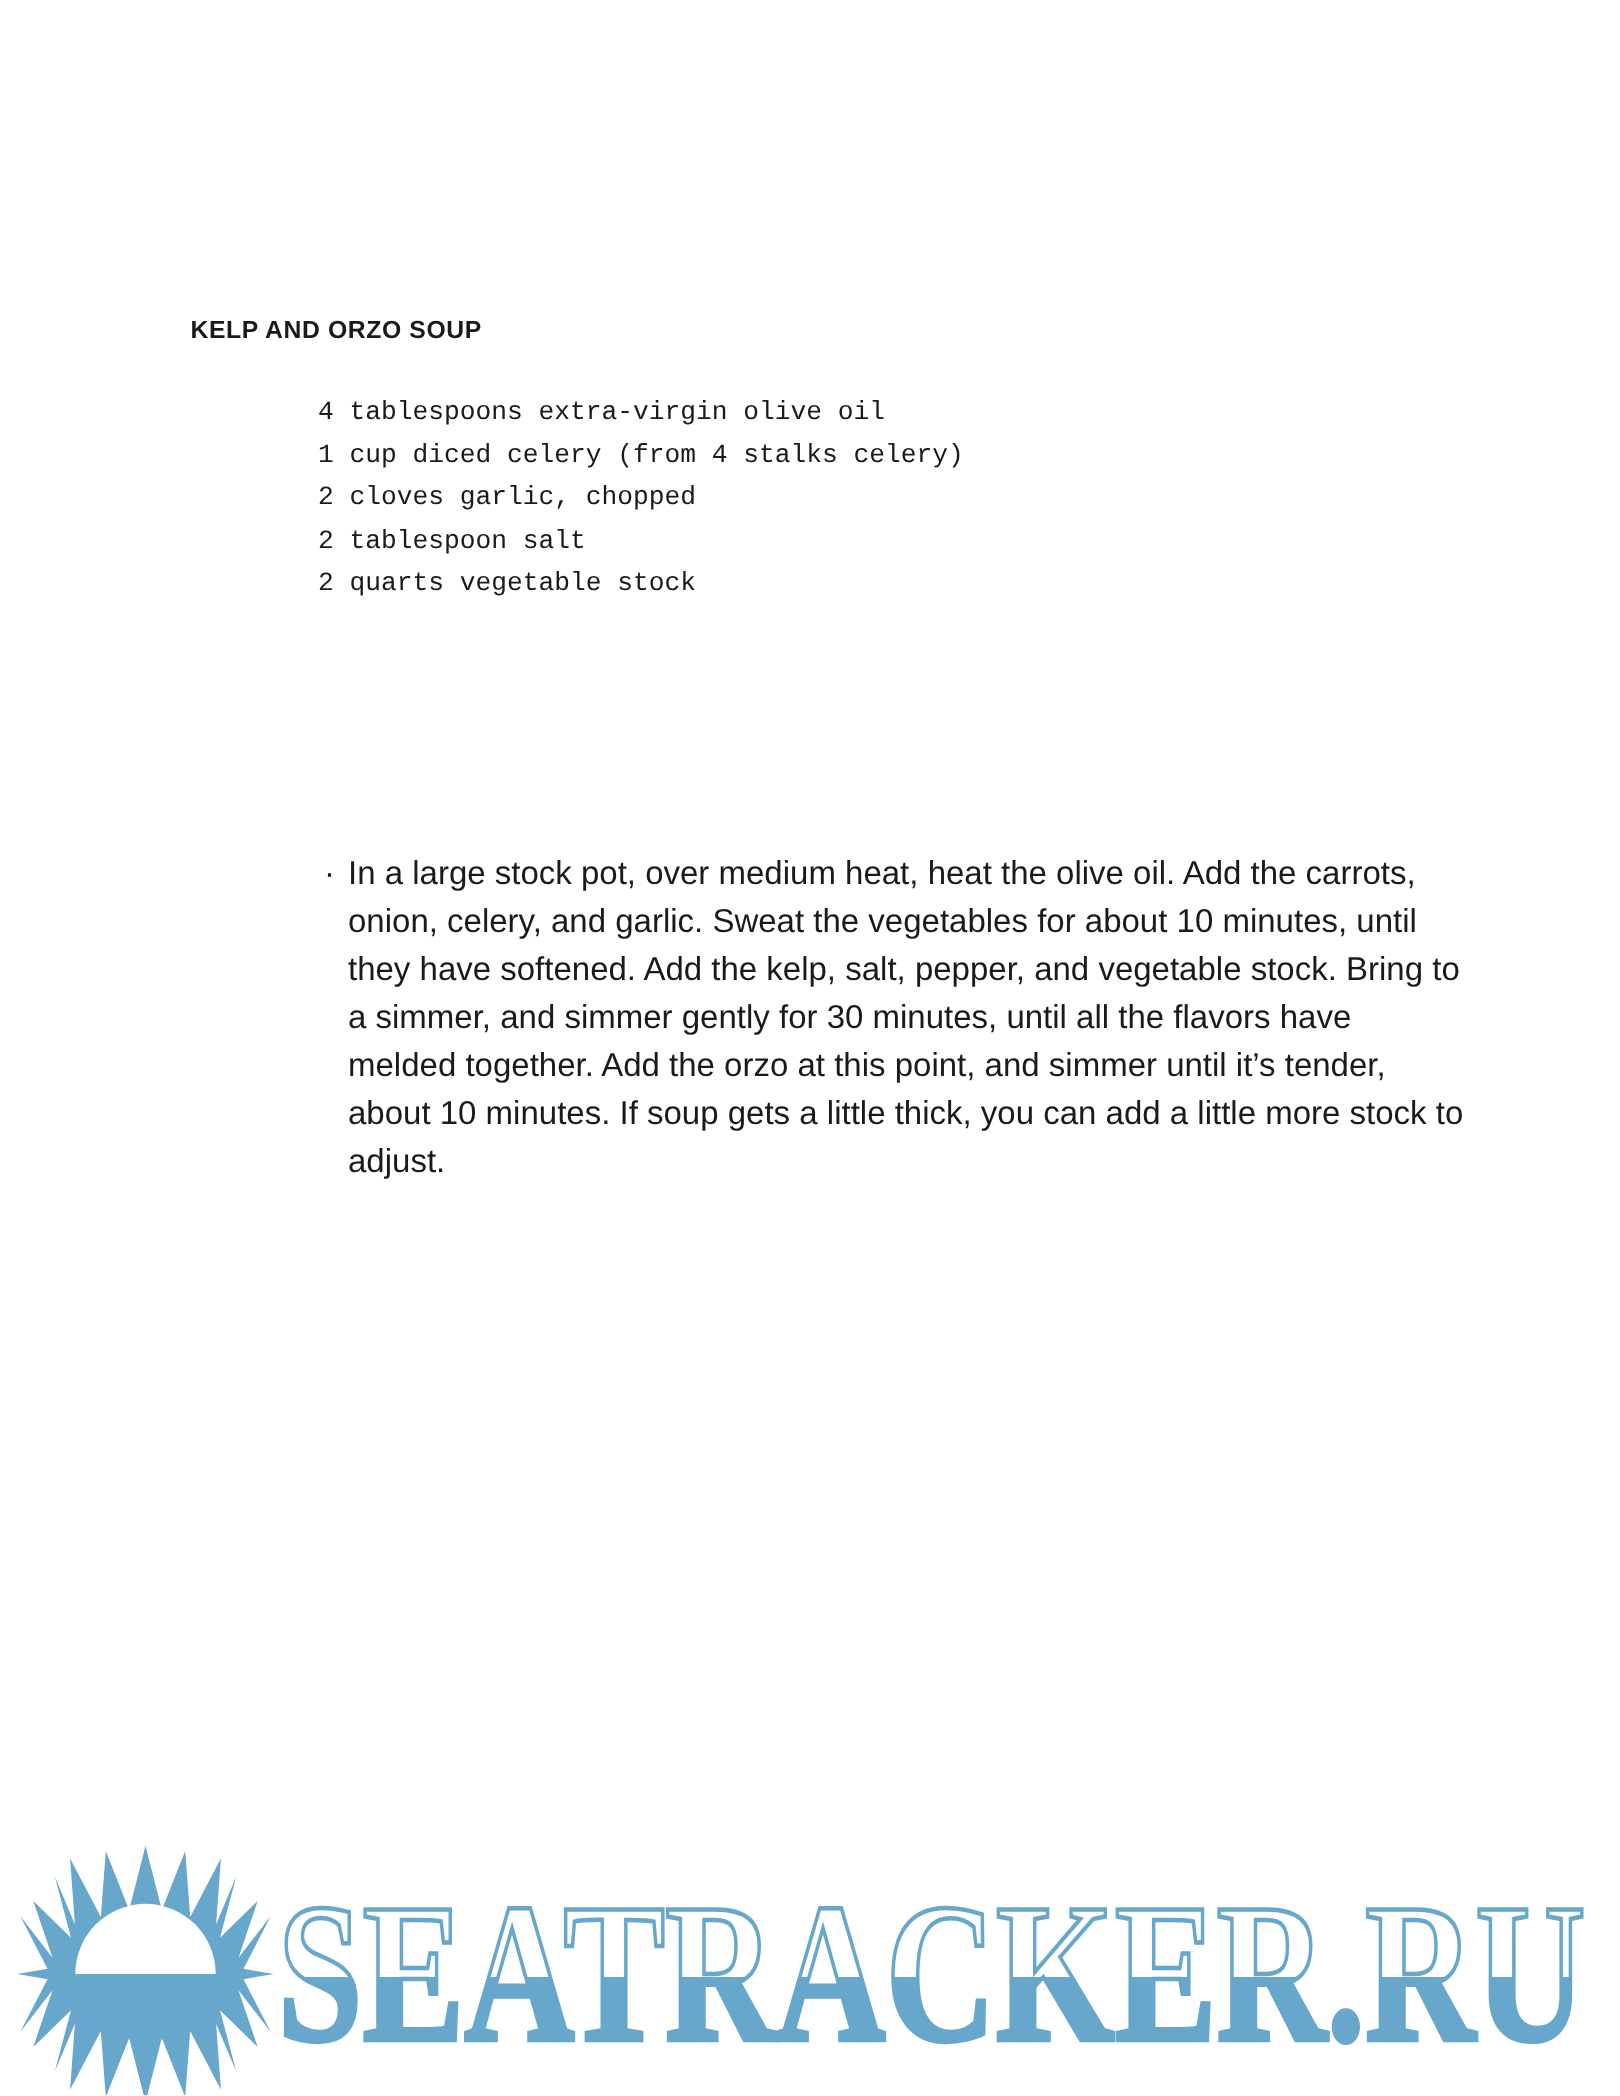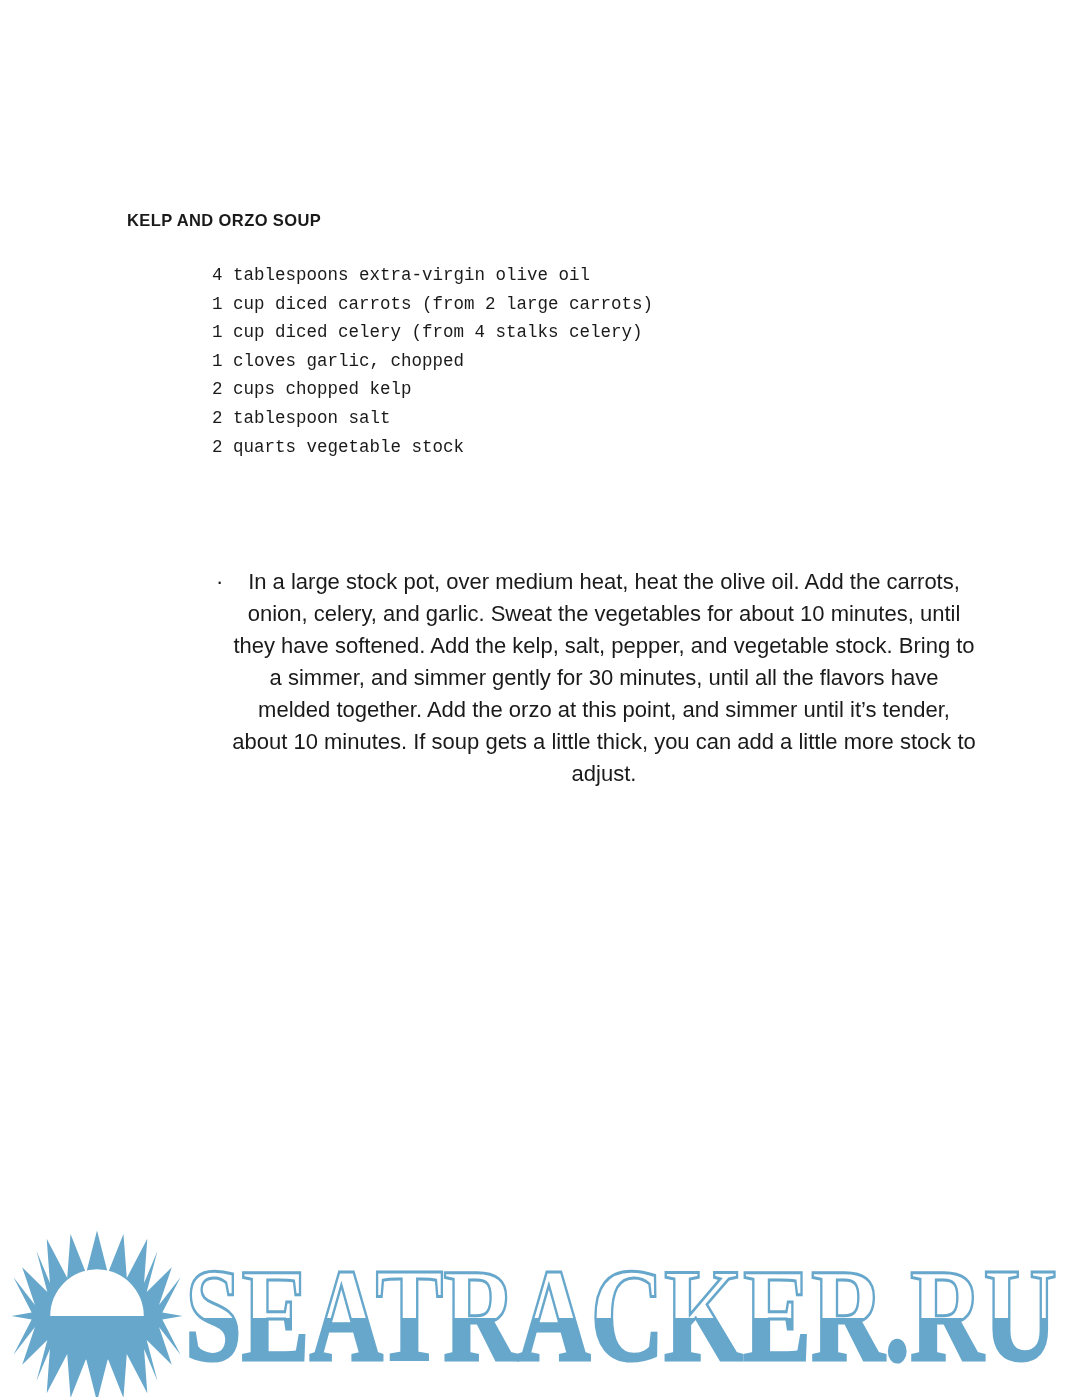--- a/index.html
+++ b/index.html
@@ -44,21 +44,20 @@
     font-size: 22px;
     line-height: 32px;
   }
   .instructions .bullet {
     width: 16px;
     flex: 0 0 16px;
     text-align: left;
   }
   .instructions .step-text {
     flex: 1 1 auto;
-    text-align: center;
   }
   .watermark {
     position: absolute;
     left: 0;
     top: 1222px;
     width: 1080px;
     height: 200px;
   }
   .sun-svg {
     position: absolute;
@@ -77,24 +76,22 @@
 </style>
 </head>
 <body>
 
 <div class="page">
 
   <h1 class="doc-title">KELP AND ORZO SOUP</h1>
 
   <div class="ingredients">
     <div>4 tablespoons extra-virgin olive oil</div>
-    <div>1 cup diced carrots (from 2 large carrots)</div>
     <div>1 cup diced celery (from 4 stalks celery)</div>
-    <div>1 cloves garlic, chopped</div>
-    <div>2 cups chopped kelp</div>
+    <div>2 cloves garlic, chopped</div>
     <div>2 tablespoon salt</div>
     <div>2 quarts vegetable stock</div>
   </div>
 
   <div class="instructions">
     <span class="bullet">·</span>
     <span class="step-text">In a large stock pot, over medium heat, heat the olive oil. Add the carrots, onion, celery, and garlic. Sweat the vegetables for about 10 minutes, until they have softened. Add the kelp, salt, pepper, and vegetable stock. Bring to a simmer, and simmer gently for 30 minutes, until all the flavors have melded together. Add the orzo at this point, and simmer until it’s tender, about 10 minutes. If soup gets a little thick, you can add a little more stock to adjust.</span>
   </div>
 
   <div class="watermark">

